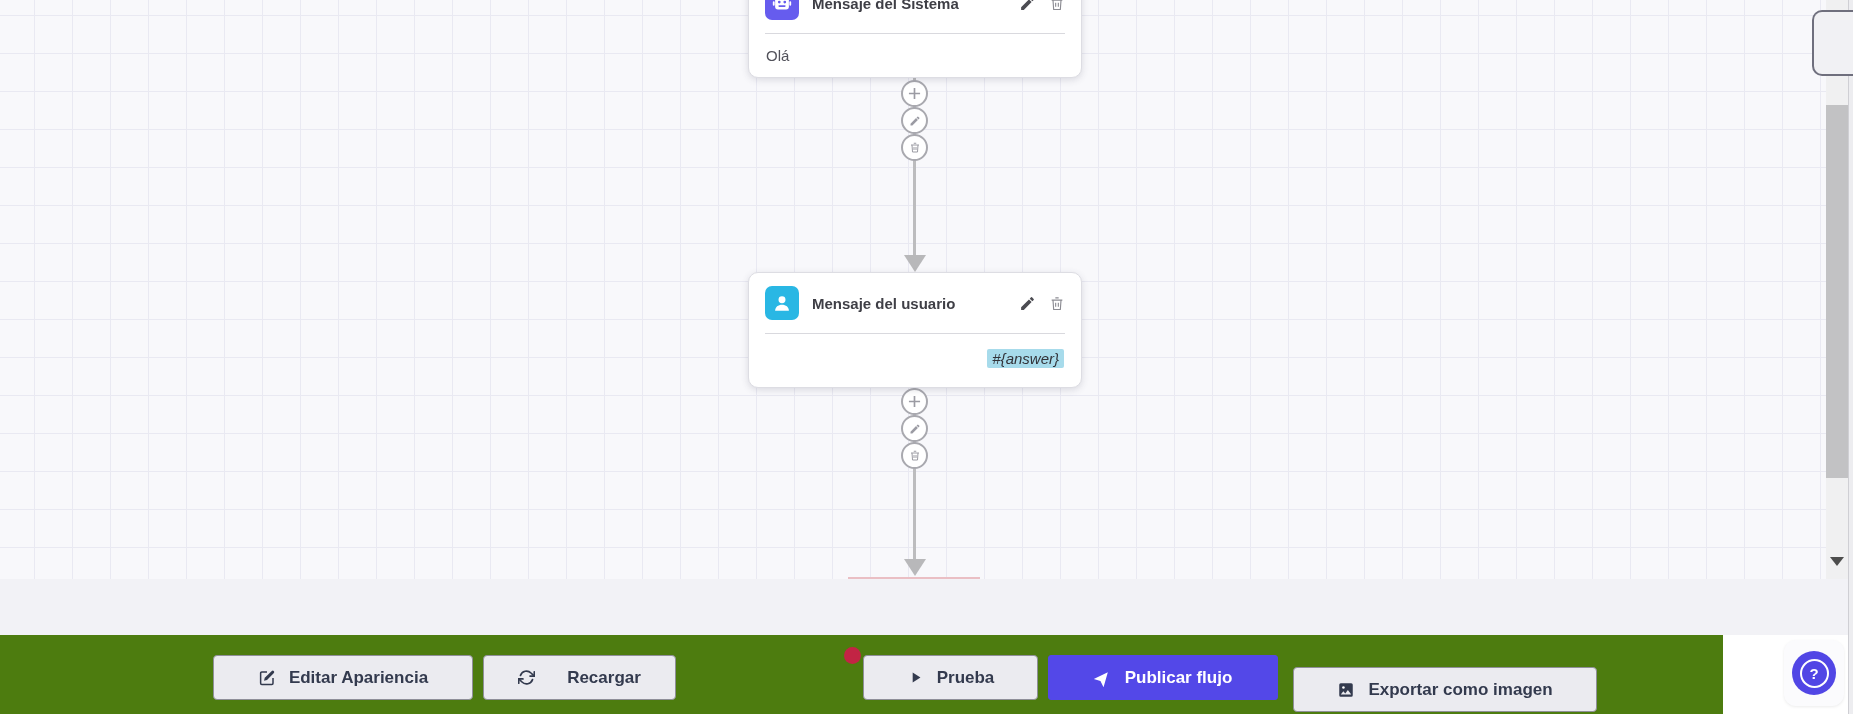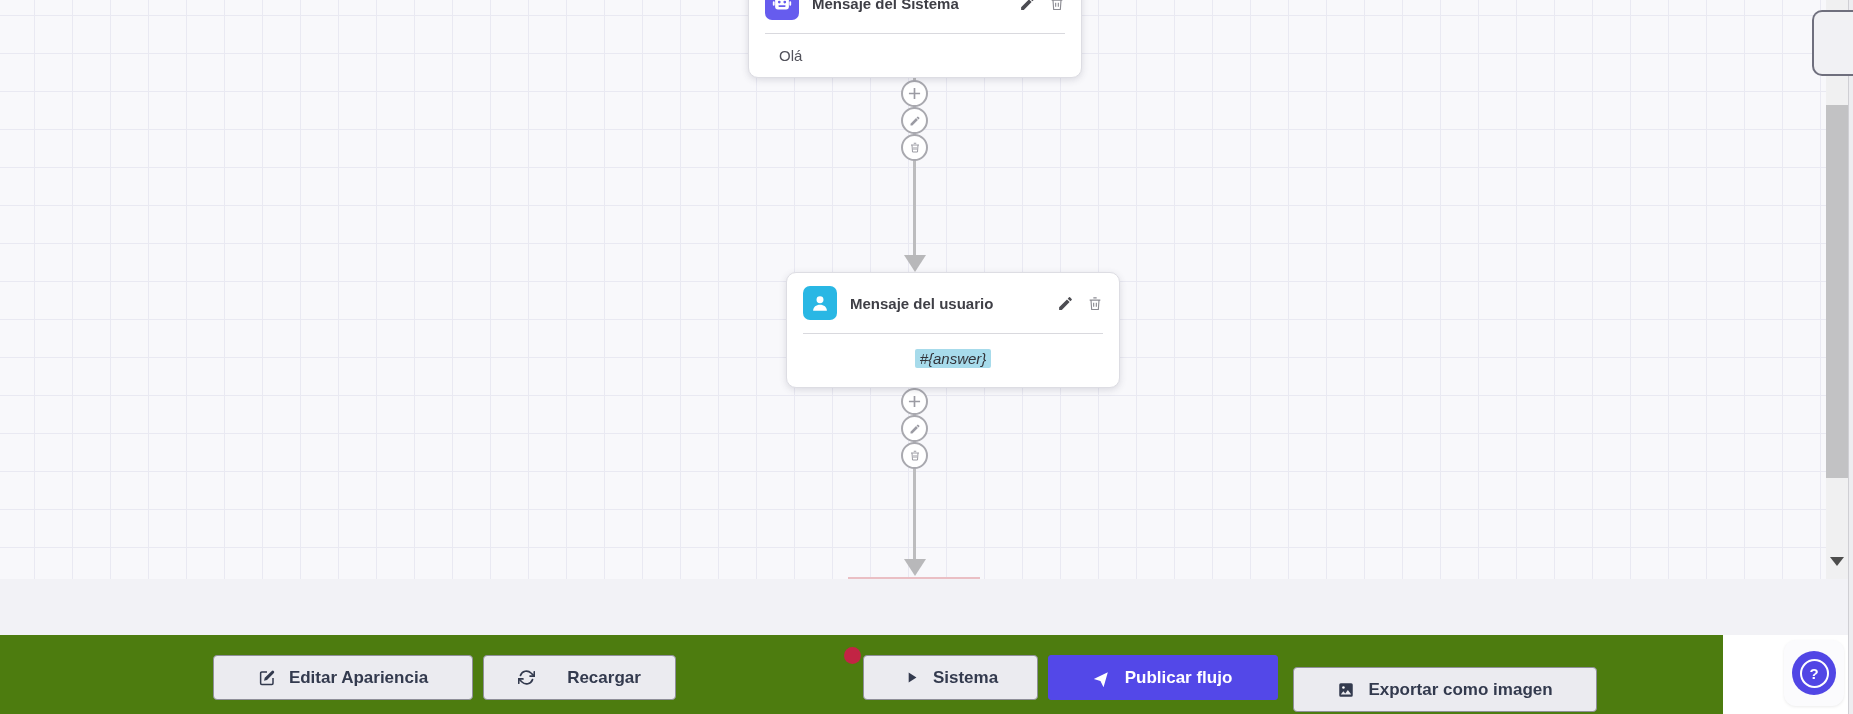--- a/index.html
+++ b/index.html
@@ -20,22 +20,22 @@
         border-radius:10px;box-shadow:0 2px 7px rgba(60,60,90,.16);
         box-sizing:border-box;padding-top:13px;z-index:5;}
   .node-header{display:flex;align-items:center;padding:0 16px;height:34px;}
   .node-icon{width:34px;height:34px;border-radius:7px;display:flex;
              align-items:center;justify-content:center;flex:0 0 auto;}
   .node-icon.robot{background:#665cee;}
   .node-icon.user{background:#29b7e4;}
   .node-title{flex:1 1 auto;margin-left:13px;font-size:15px;font-weight:bold;color:#3f3f46;}
   .hdr-action{margin-left:13px;cursor:pointer;display:flex;align-items:center;}
   .node-divider{height:1px;background:#d9d9de;margin:13px 16px 0 16px;}
-  .node-body{padding:13px 17px 16px 30px;font-size:15px;color:#52525b;}
-  .node-body.center{text-align:center;padding:16px 17px 19px 17px;}
+  .node-body{padding:13px 17px 16px 17px;font-size:15px;color:#52525b;}
+  .node-body.center{text-align:right;padding:16px 17px 19px 17px;}
   .hl{background:#a7dbeb;font-style:italic;color:#323238;padding:1px 5px;border-radius:2px;}
 
   
   .vline{position:absolute;width:3px;background:#bcbcbe;z-index:1;}
   .arrowhead{position:absolute;width:0;height:0;z-index:1;
     border-left:11px solid transparent;border-right:11px solid transparent;
     border-top:17px solid #b8b8ba;}
   .cbtn{position:absolute;width:23px;height:23px;border:2px solid #a9a9af;border-radius:50%;
         background:#fff;z-index:3;display:flex;align-items:center;justify-content:center;cursor:pointer;}
   .stub-line{position:absolute;height:2px;background:#eabfc4;z-index:2;}
@@ -128,21 +128,21 @@
       <svg width="12" height="12" viewBox="0 0 24 24" fill="#9b9ba3">
         <path d="M3 17.25V21h3.75L17.81 9.94l-3.75-3.75L3 17.25zM20.71 7.04a1 1 0 0 0 0-1.41l-2.34-2.34a1 1 0 0 0-1.41 0l-1.83 1.83 3.75 3.75 1.83-1.83z"></path>
       </svg>
     </div>
     <div class="cbtn" style="left:901px;top:134px;">
       <svg width="12" height="13" viewBox="0 0 24 24" fill="none" stroke="#9b9ba3" stroke-width="2">
           <path d="M4 7h16M9.5 3.5h5M6 7l1 14h10l1-14M10 11v6M14 11v6"></path>
         </svg>
     </div>
 
-    <div class="node" style="left:748px;top:272px;height:116px;margin-left:38px;">
+    <div class="node" style="left:748px;top:272px;height:116px;">
       <div class="node-header">
         <span class="node-icon user">
           <svg width="22" height="22" viewBox="0 0 24 24" fill="#fff">
             <circle cx="12" cy="8.5" r="3.8"></circle>
             <path d="M4.5 20.5c0-4.2 3.3-6.6 7.5-6.6s7.5 2.4 7.5 6.6z"></path>
           </svg>
         </span>
         <span class="node-title">Mensaje del usuario</span>
         <span class="hdr-action">
           <svg width="17" height="17" viewBox="0 0 24 24" fill="#4c4c52">
@@ -206,21 +206,21 @@
     </div>
 
     <div class="badge-dot" style="left:844px;"></div>
 
     <div class="tbtn" style="left:863px;width:175px;">
       <span>
         <svg width="17" height="17" viewBox="0 0 24 24" fill="#333a4e">
             <path d="M8 5v14l11-7z"></path>
           </svg>
       </span>
-      <span>Sistema</span>
+      <span>Prueba</span>
     </div>
 
     <div class="tbtn primary" style="left:1048px;width:230px;">
       <span>
         <svg width="18" height="18" viewBox="0 0 24 24" fill="#fff" style="transform:rotate(40deg);">
           <path d="M12 2 20.5 21 12 17.3 3.5 21z"></path>
         </svg>
       </span>
       <span>Publicar flujo</span>
     </div>

